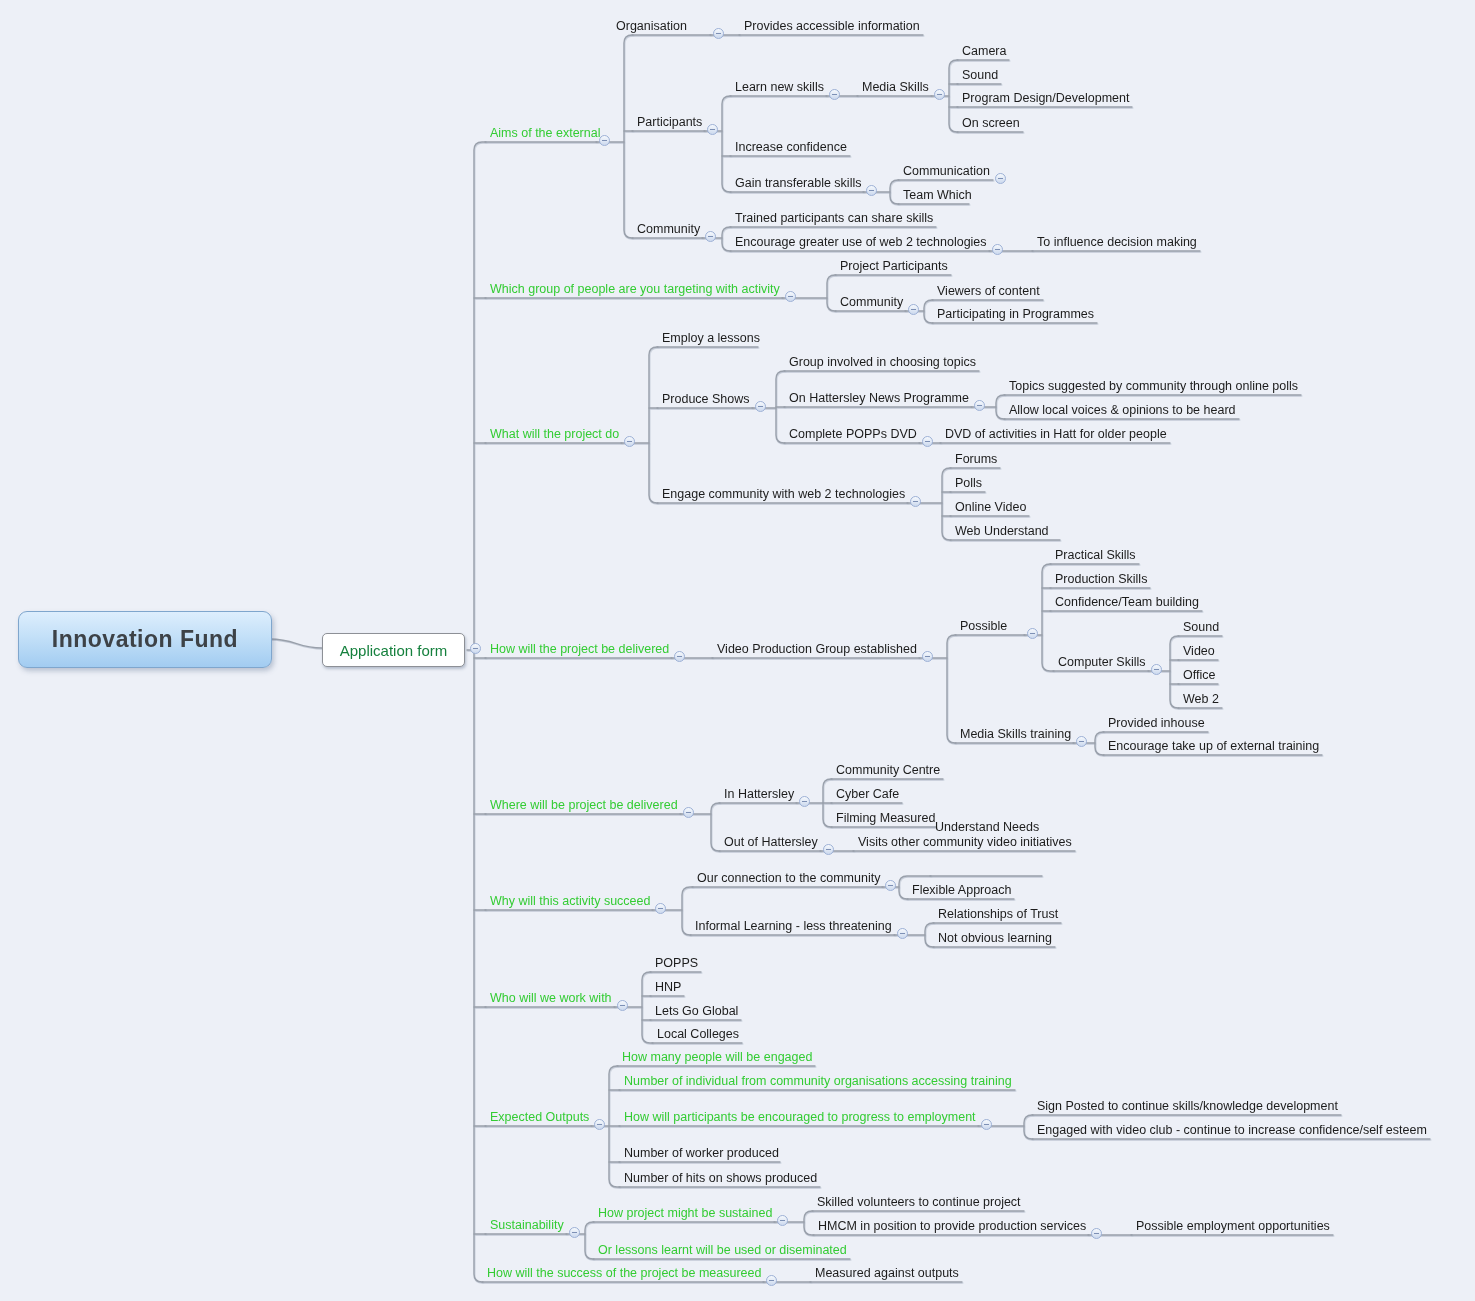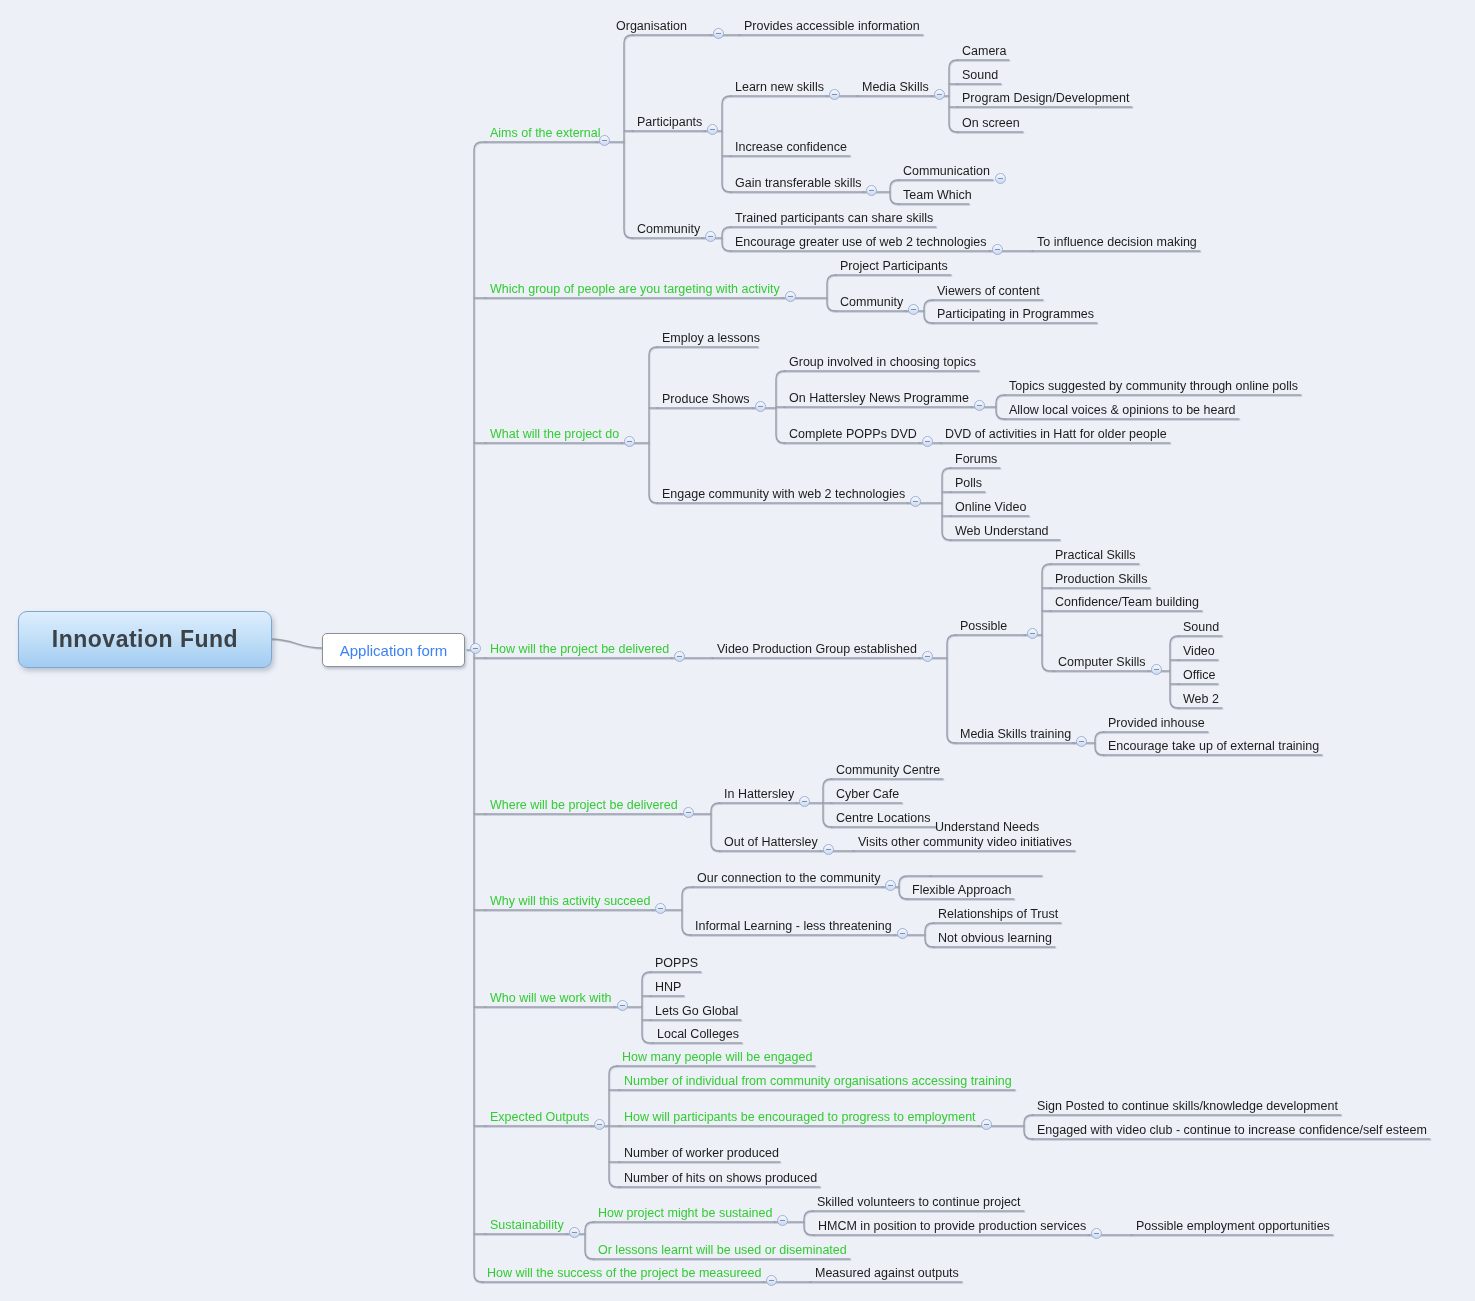--- a/index.html
+++ b/index.html
@@ -13,21 +13,21 @@
   .green{color:#33cc33;}
   #n-root{position:absolute;left:18px;top:611px;width:252px;height:55px;border-radius:9px;
           border:1px solid #7fa6cd;
           background:linear-gradient(180deg,#ddeefd 0%,#c3e0f8 45%,#a2ccf1 100%);
           box-shadow:2px 3px 5px rgba(90,110,140,.35);
           display:flex;align-items:center;justify-content:center;z-index:2;}
   #n-root span{font-size:23px;font-weight:bold;color:#3d4247;letter-spacing:.5px;}
   .boxnode{position:absolute;left:322px;top:633px;width:141px;height:32px;background:#ffffff;
            border:1px solid #8d9096;border-radius:5px;box-shadow:1px 2px 3px rgba(100,115,140,.4);
            display:flex;align-items:center;justify-content:center;z-index:2;}
-  .boxnode span{font-size:15px;color:#3b82f6;}
+  .boxnode span{font-size:15px;color:#15803d;}
   .cicon{position:absolute;width:11px;height:11px;border-radius:50%;box-sizing:border-box;
          background:linear-gradient(#f6f9fd,#ccd9ee);border:1px solid #9db1d6;z-index:3;}
   .cicon::after{content:"";position:absolute;left:2px;right:2px;top:4px;height:1px;background:#7d90b5;}
 </style>
 </head>
 <body>
 
 <div id="map">
   <svg id="lines" width="1475" height="1301">
     <defs>
@@ -271,21 +271,21 @@
   <div class="node" id="n-c_office" style="left:1183px;top:667px">Office</div>
   <div class="node" id="n-c_web2" style="left:1183px;top:691px">Web 2</div>
   <div class="node" id="n-mst" style="left:960px;top:726px">Media Skills training</div>
   <div class="node" id="n-provided" style="left:1108px;top:715px">Provided inhouse</div>
   <div class="node" id="n-take_up" style="left:1108px;top:738px">Encourage take up of external training</div>
 
   <div class="node green" id="n-where" style="left:490px;top:797px">Where will be project be delivered</div>
   <div class="node" id="n-in_hat" style="left:724px;top:786px">In Hattersley</div>
   <div class="node" id="n-centre" style="left:836px;top:762px">Community Centre</div>
   <div class="node" id="n-cyber" style="left:836px;top:786px">Cyber Cafe</div>
-  <div class="node" id="n-filming" style="left:836px;top:810px">Centre Locations</div>
+  <div class="node" id="n-filming" style="left:836px;top:810px">Filming Measured</div>
   <div class="node" id="n-out_hat" style="left:724px;top:834px">Out of Hattersley</div>
   <div class="node" id="n-visits" style="left:858px;top:834px">Visits other community video initiatives</div>
 
   <div class="node green" id="n-why" style="left:490px;top:893px">Why will this activity succeed</div>
   <div class="node" id="n-connection" style="left:697px;top:870px">Our connection to the community</div>
   <div class="node" id="n-needs" style="left:935px;top:819px">Understand Needs</div>
   <div class="node" id="n-flexible" style="left:912px;top:882px">Flexible Approach</div>
   <div class="node" id="n-informal" style="left:695px;top:918px">Informal Learning - less threatening</div>
   <div class="node" id="n-trust" style="left:938px;top:906px">Relationships of Trust</div>
   <div class="node" id="n-not_obvious" style="left:938px;top:930px">Not obvious learning</div>

